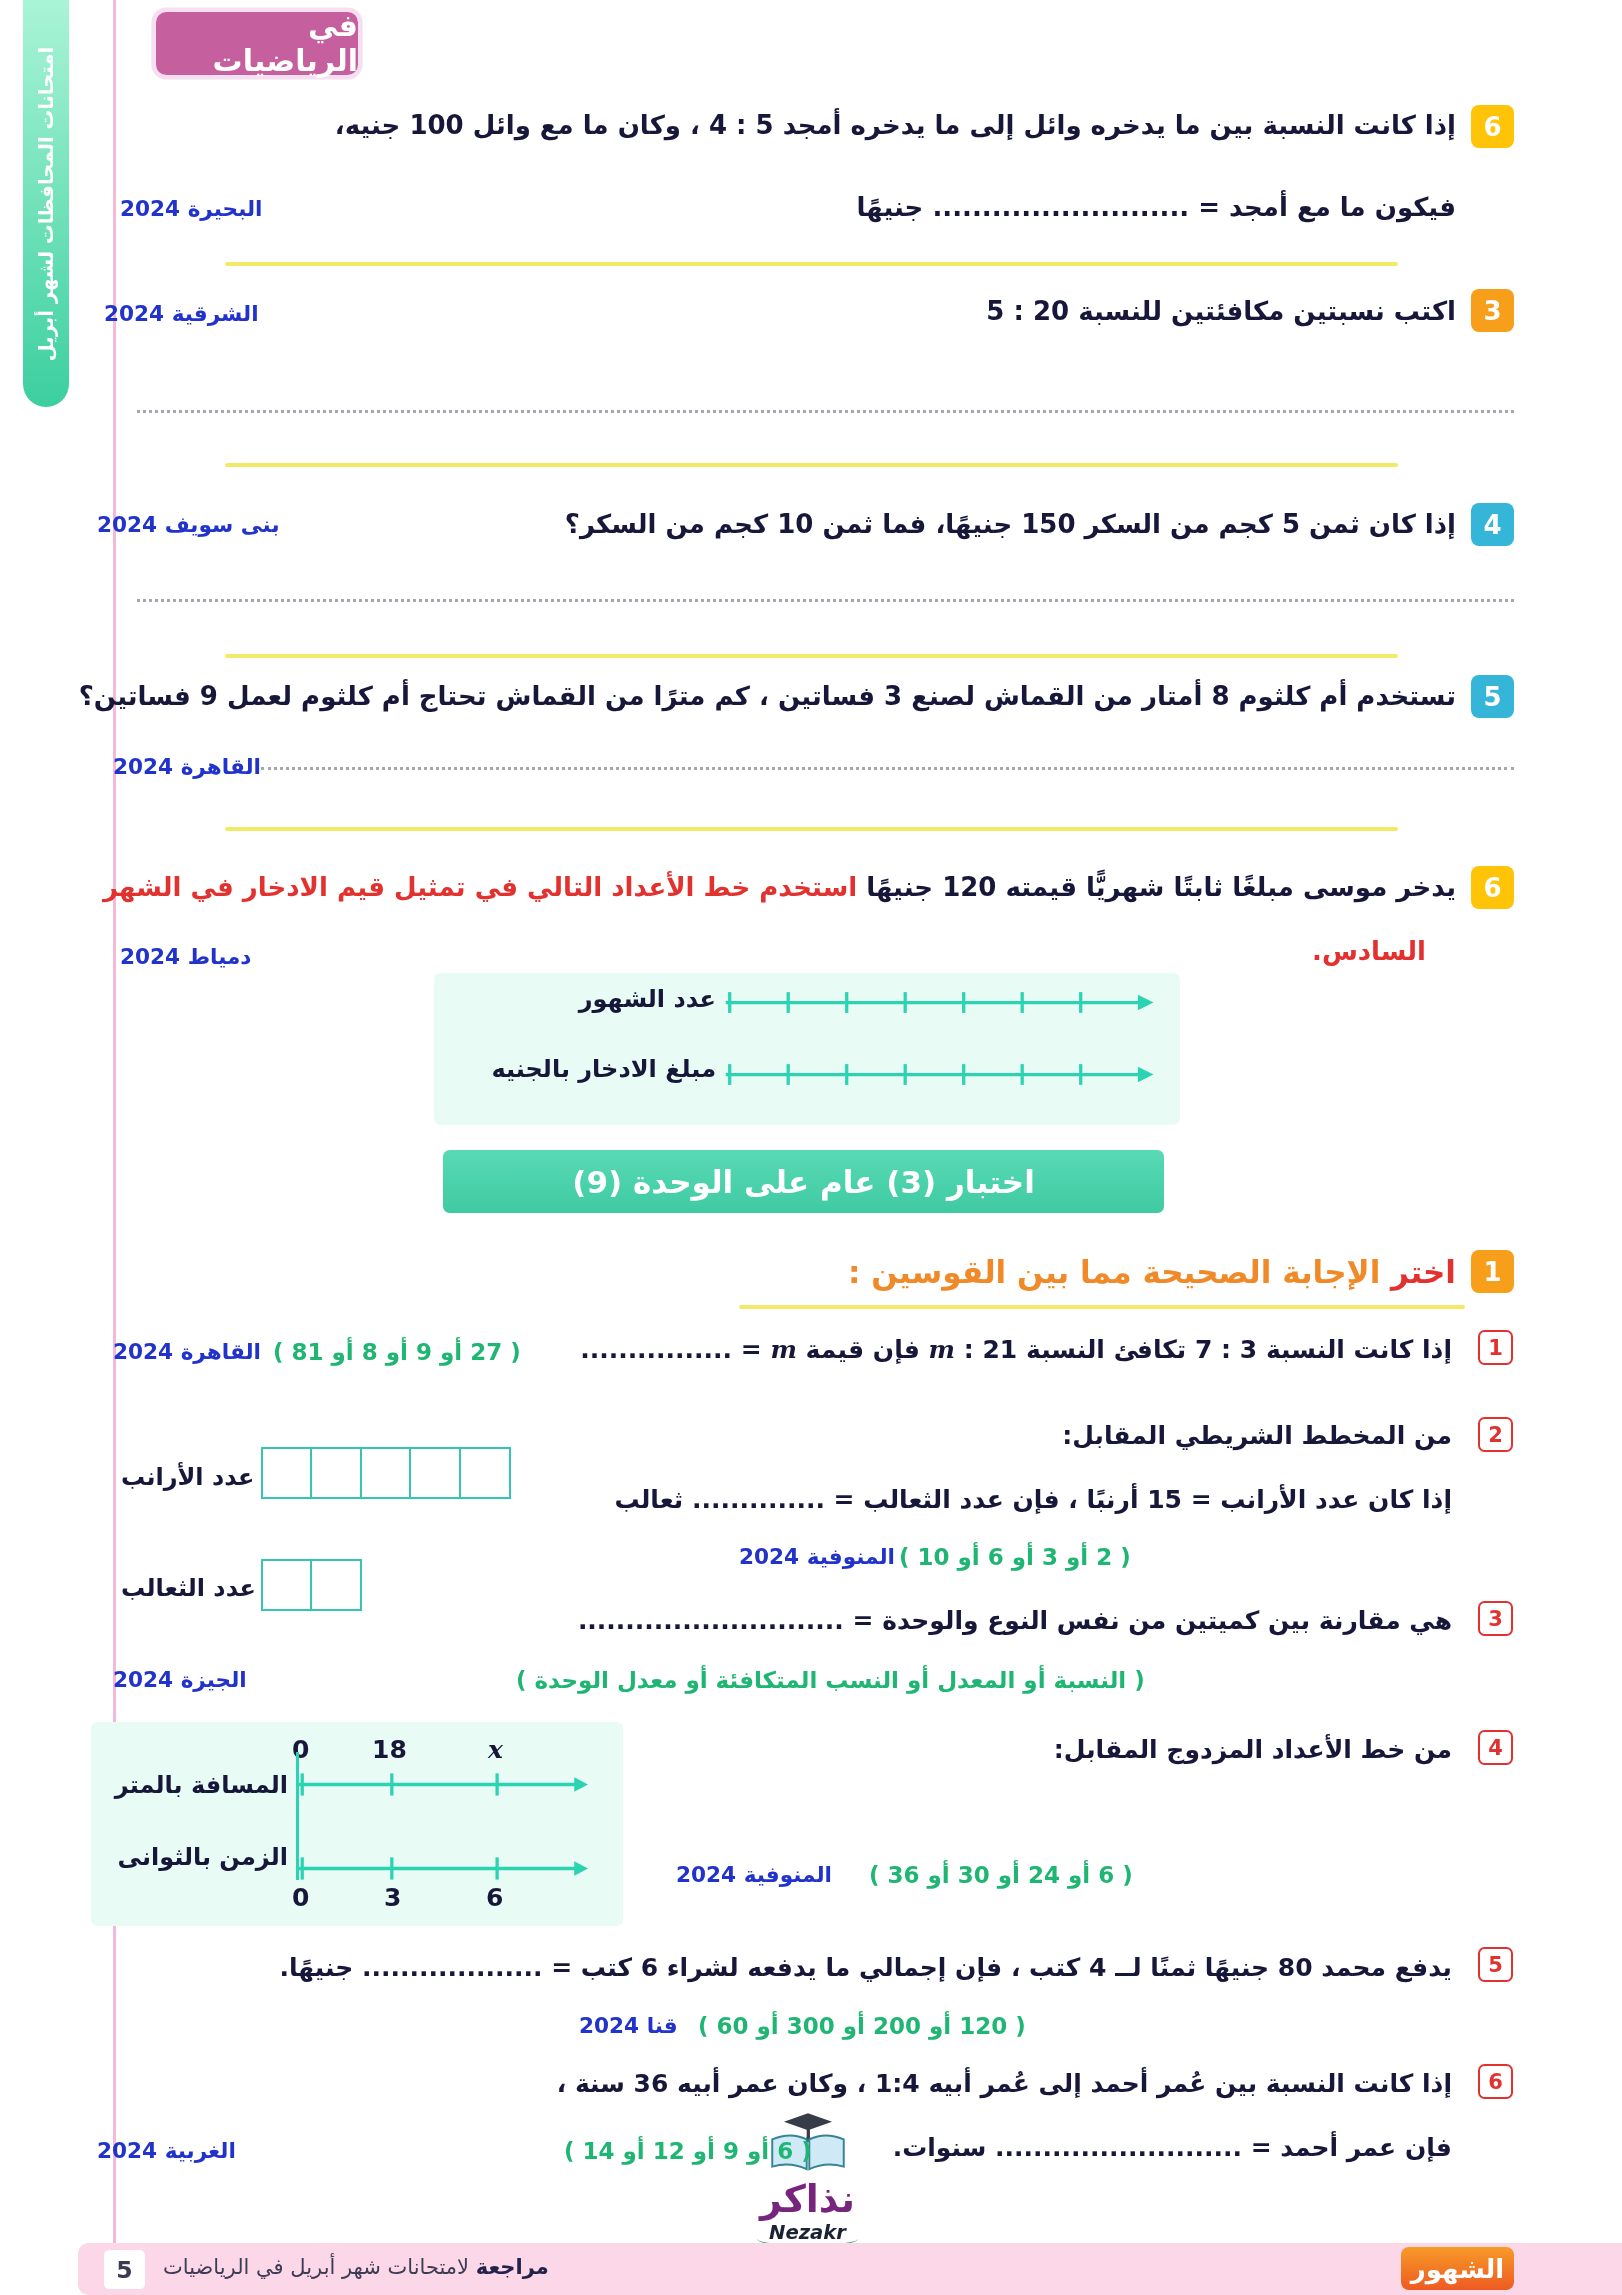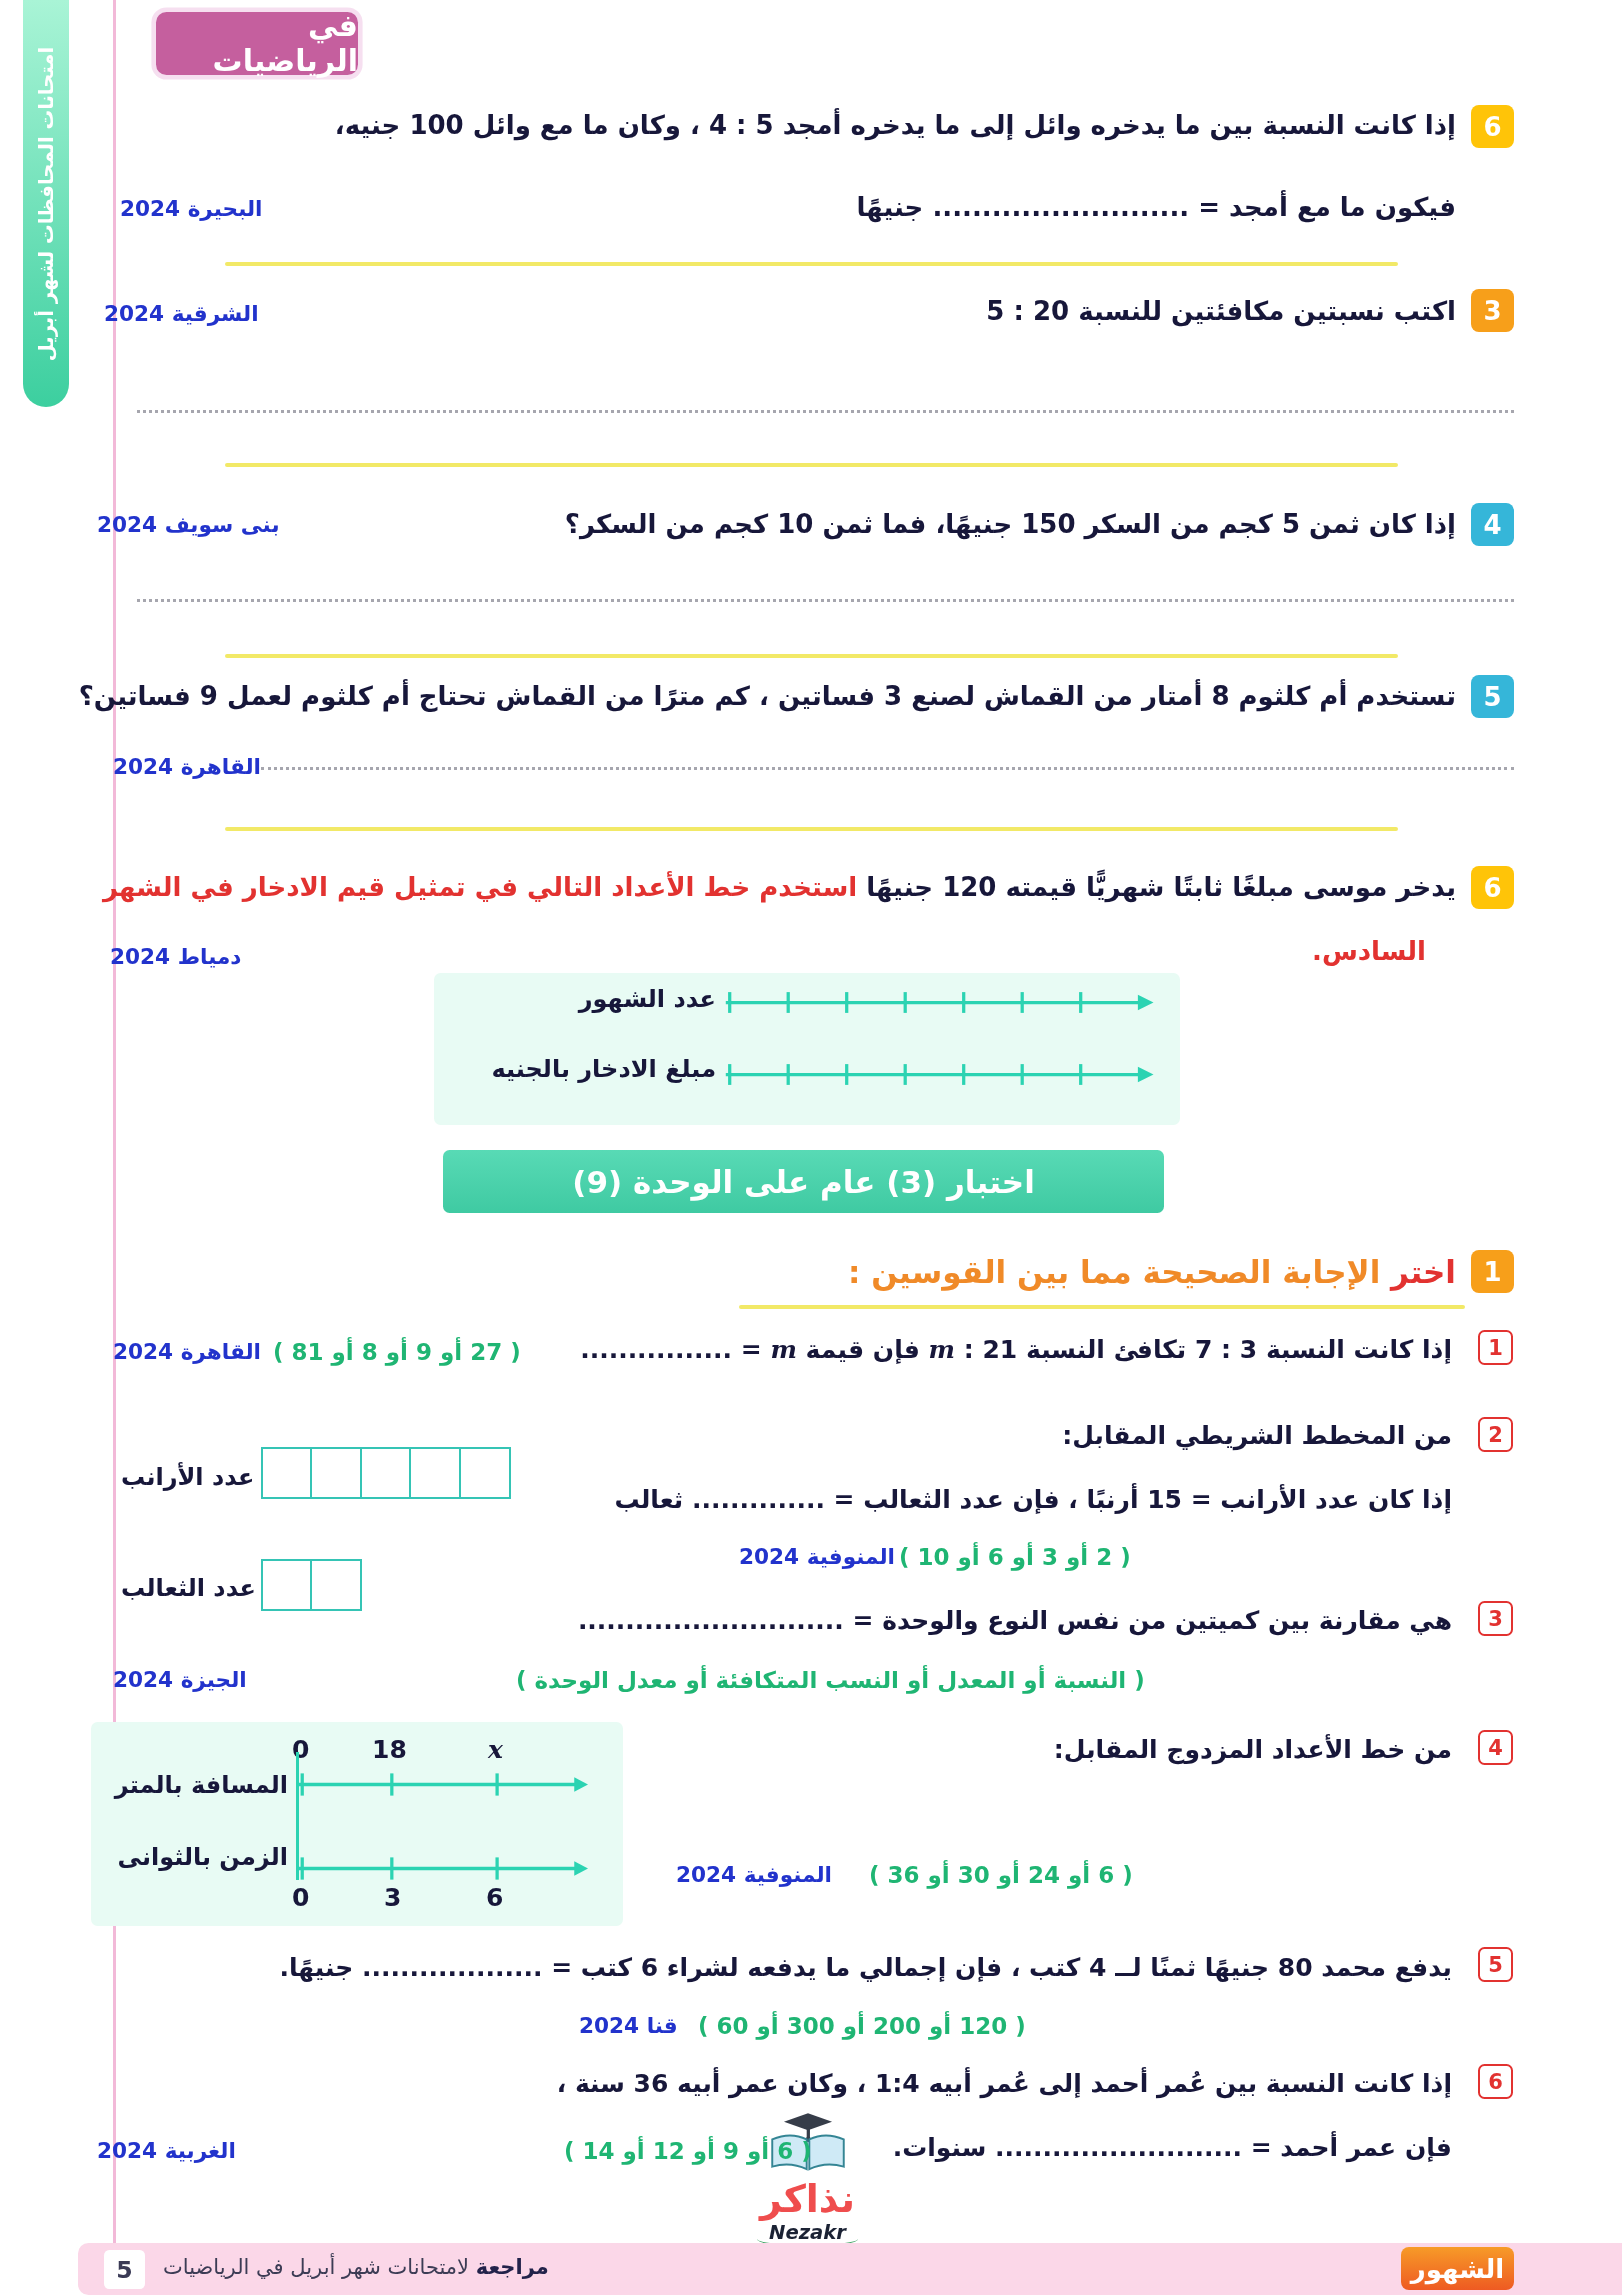--- a/index.html
+++ b/index.html
@@ -56,21 +56,21 @@
   .head-underline { position:absolute; left:740px; top:1305px; width:726px; height:3.9px; background:#f2e967; border-radius:2px; }
 
   
   .boxrow { position:absolute; display:flex; direction:ltr; }
   .boxrow .cell { width:52px; height:52px; background:#fff; border:2.6px solid #35c4b5; margin-left:-2.6px; }
   .boxrow .cell:first-child { margin-left:0; }
 
   
   .nezakr { position:absolute; left:707px; top:2112px; width:203px; display:flex; flex-direction:column;
             align-items:center; opacity:.95; }
-  .nezakr-ar { font-size:38px; font-weight:bold; color:#ef4444; }
+  .nezakr-ar { font-size:38px; font-weight:bold; color:#701a75; }
   .nezakr-en { font-size:19.6px; font-style:italic; font-weight:bold; color:#0f172a; border-bottom:2.6px solid #33a05c; border-radius:50%/7.9px; padding:0 11.8px 1.3px; }
 
   
   .footer { position:absolute; left:79px; top:2243px; width:1544px; height:52px; background:#fbd7e8; border-radius:10.5px 0 0 10.5px; }
   .page-num { position:absolute; left:105px; top:2250px; width:41px; height:39px; background:#ffffff; border-radius:5.2px;
             color:#3a3a55; font-weight:bold; font-size:23.6px; display:flex; align-items:center; justify-content:center; }
   .footer-text { position:absolute; left:164px; top:2255px; font-size:21px; color:#3c3c55; white-space:nowrap; direction:rtl; }
   .footer-text .b { font-weight:bold; color:#22224a; }
   .sindbad { position:absolute; left:1402px; top:2247px; width:113px; height:43px;
             background:linear-gradient(180deg,#f79b28,#ee5a22); border-radius:7.9px; color:#fff;
@@ -112,21 +112,21 @@
   <div class="qbadge cyan" style="right:108px; top:675px;">5</div>
   <div class="qtext" style="right:166px; top:681px;">تستخدم أم كلثوم 8 أمتار من القماش لصنع 3 فساتين ، كم مترًا من القماش تحتاج أم كلثوم لعمل 9 فساتين؟</div>
   <div class="source" style="left:114px; top:754px;">القاهرة 2024</div>
   <div class="dotline" style="left:262px; top:767px; width:1253px;"></div>
 
   <div class="divider" style="top:827px;"></div>
 
   <div class="qbadge yellow" style="right:108px; top:866px;">6</div>
   <div class="qtext" style="right:166px; top:872px;"><span>يدخر موسى مبلغًا ثابتًا شهريًّا قيمته 120 جنيهًا </span><span class="red">استخدم خط الأعداد التالي في تمثيل قيم الادخار في الشهر</span></div>
   <div class="qtext red" style="right:196px; top:936px;">السادس.</div>
-  <div class="source" style="left:111px; top:944px;">دمياط 2024</div>
+  <div class="source" style="left:121px; top:944px;">دمياط 2024</div>
 
   <div class="mint-box" style="left:435px; top:973px; width:746px; height:152px;"></div>
   <div class="nl-label" style="right:906px; top:985px;">عدد الشهور</div>
   <svg class="nl-svg" style="left:724px; top:983px;" width="432" height="39" viewBox="0 0 660 60">
     <line x1="2" y1="30" x2="640" y2="30" stroke="#2bd3b2" stroke-width="5"></line>
     <line x1="8" y1="14" x2="8" y2="46" stroke="#2bd3b2" stroke-width="5"></line>
     <line x1="98" y1="14" x2="98" y2="46" stroke="#2bd3b2" stroke-width="5"></line>
     <line x1="188" y1="14" x2="188" y2="46" stroke="#2bd3b2" stroke-width="5"></line>
     <line x1="278" y1="14" x2="278" y2="46" stroke="#2bd3b2" stroke-width="5"></line>
     <line x1="368" y1="14" x2="368" y2="46" stroke="#2bd3b2" stroke-width="5"></line>

